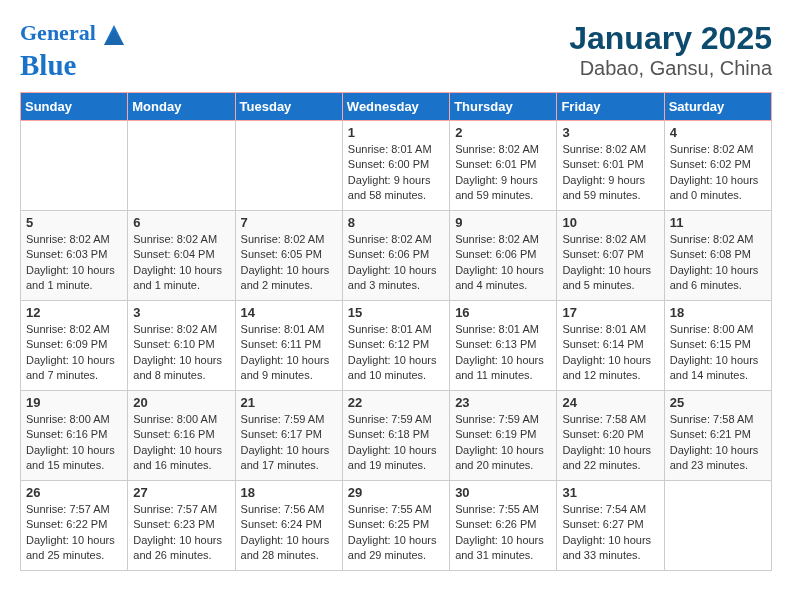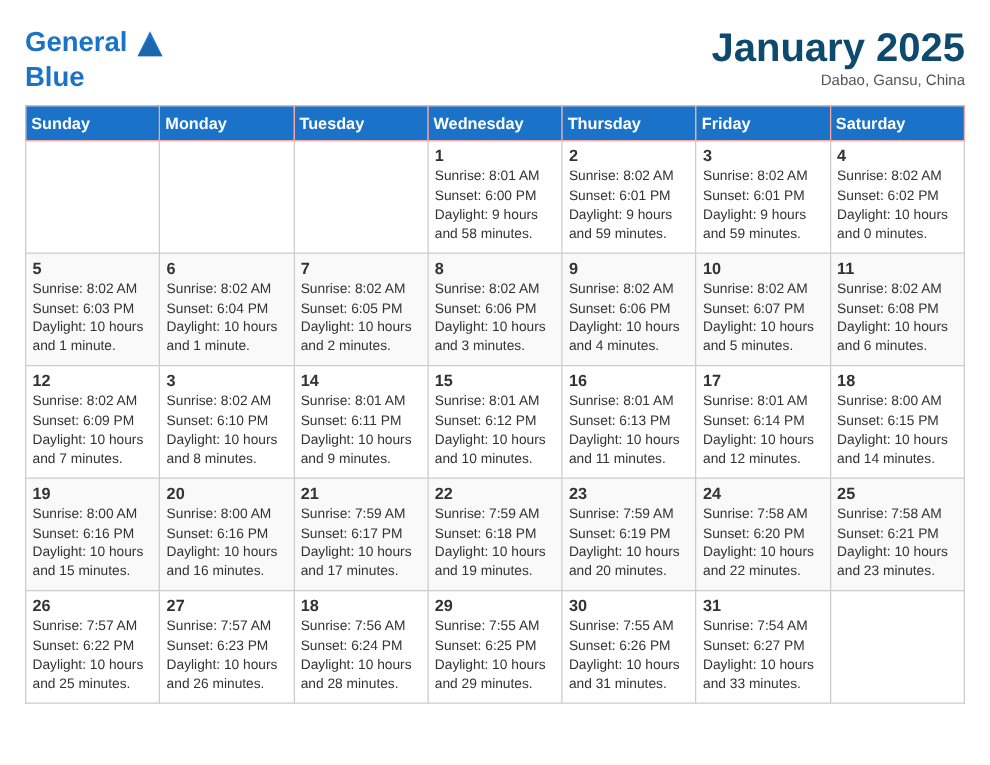--- a/index.html
+++ b/index.html
@@ -18,39 +18,40 @@
     }
     .logo {
       display: flex;
       align-items: center;
     }
     .logo-text {
       font-size: 22px;
       font-weight: bold;
       color: #333;
       line-height: 1.1;
+      font-family: Liberation Serif, serif;
     }
     .logo-text span {
       color: #1a73c8;
     }
     .logo-icon {
       width: 30px;
       height: 30px;
       margin-left: 2px;
     }
     .title-block {
       text-align: right;
     }
     .month-title {
       font-size: 32px;
       font-weight: bold;
       color: #0c4a6e;
     }
     .subtitle {
-      font-size: 12px;
+      font-size: 20px;
       color: #555;
     }
     table {
       width: 100%;
       border-collapse: collapse;
       table-layout: fixed;
     }
     thead tr th {
       background-color: #1a73c8;
       color: #fff;
@@ -89,21 +90,21 @@
 <body>
 
 <div class="header">
   <div class="logo">
     <div>
       <div class="logo-text">
         <span>General</span><svg class="logo-icon" viewBox="0 0 30 30" style="display:inline-block;vertical-align:middle;margin-left:3px;">
             <polygon points="5,25 15,5 25,25" fill="#1a73c8"></polygon>
             <polygon points="5,25 15,10 25,25" fill="#1a5fa0" opacity="0.6"></polygon>
           </svg><br>
-        <span style="color:#1a73c8;font-size:22px;font-weight:bold;">Blue</span>
+        <span style="color:#1a73c8;font-size:29px;font-weight:bold;">Blue</span>
       </div>
     </div>
   </div>
   <div class="title-block">
     <div class="month-title">January 2025</div>
     <div class="subtitle">Dabao, Gansu, China</div>
   </div>
 </div>
 
 <table>

